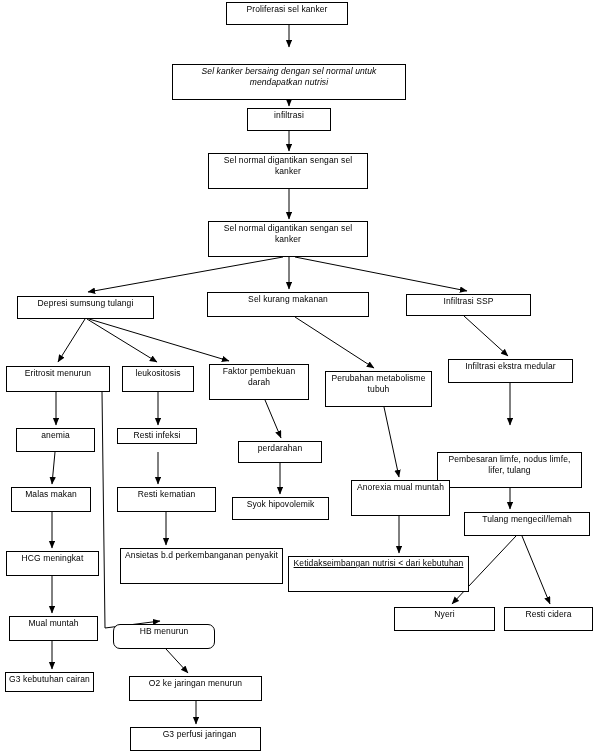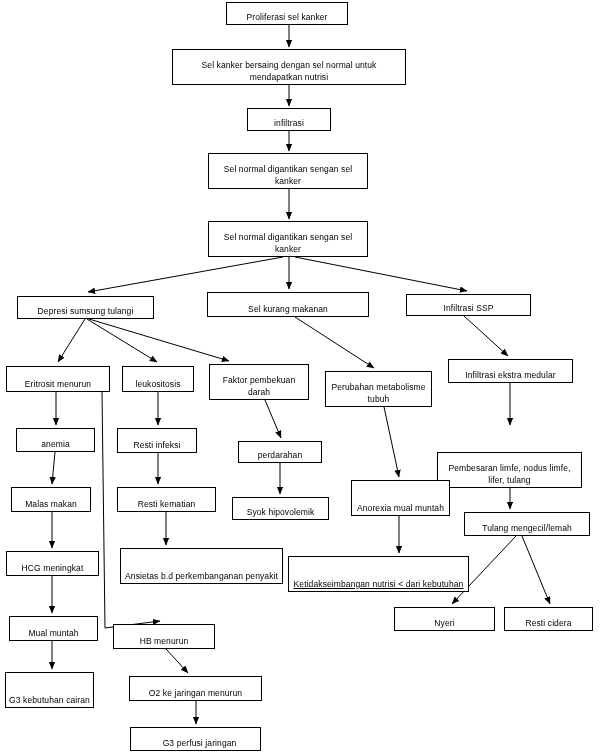--- a/index.html
+++ b/index.html
@@ -23,21 +23,21 @@
     top: 0;
     width: 600px;
     height: 752px;
   }
   .node {
     position: absolute;
     box-sizing: border-box;
     border: 1px solid #000000;
     background: #ffffff;
     display: flex;
-    align-items: flex-end;
+    align-items: flex-start;
     justify-content: center;
     text-align: center;
     font-family: "Liberation Sans", sans-serif;
     font-size: 8.5px;
     line-height: 1.35;
     color: #000000;
     padding: 1px 3px;
     letter-spacing: 0.1px;
   }
   .node span {
@@ -86,21 +86,21 @@
         <polyline points="522,536 550,604" fill="none" stroke="#000000" stroke-width="1" marker-end="url(#arrowhead)"></polyline>
         <polyline points="52,641 52,669" fill="none" stroke="#000000" stroke-width="1" marker-end="url(#arrowhead)"></polyline>
         <polyline points="166,649 188,673" fill="none" stroke="#000000" stroke-width="1" marker-end="url(#arrowhead)"></polyline>
         <polyline points="196,701 196,724" fill="none" stroke="#000000" stroke-width="1" marker-end="url(#arrowhead)"></polyline>
       </g>
   </svg>
   <div id="node-layer">
       <div class="node" style="left: 226px; top: 2px; width: 122px; height: 23px;">
         <span>Proliferasi sel kanker</span>
       </div>
-      <div class="node" style="left: 172px; top: 49px; width: 234px; height: 36px;">
+      <div class="node" style="left: 172px; top: 64px; width: 234px; height: 36px; font-style: italic;">
         <span>Sel kanker bersaing dengan sel normal untuk mendapatkan nutrisi</span>
       </div>
       <div class="node" style="left: 247px; top: 108px; width: 84px; height: 23px;">
         <span>infiltrasi</span>
       </div>
       <div class="node" style="left: 208px; top: 153px; width: 160px; height: 36px;">
         <span>Sel normal digantikan sengan sel kanker</span>
       </div>
       <div class="node" style="left: 208px; top: 221px; width: 160px; height: 36px;">
         <span>Sel normal digantikan sengan sel kanker</span>
@@ -125,21 +125,21 @@
       </div>
       <div class="node" style="left: 325px; top: 371px; width: 107px; height: 36px;">
         <span>Perubahan metabolisme tubuh</span>
       </div>
       <div class="node" style="left: 448px; top: 359px; width: 125px; height: 24px;">
         <span>Infiltrasi ekstra medular</span>
       </div>
       <div class="node" style="left: 16px; top: 428px; width: 79px; height: 24px;">
         <span>anemia</span>
       </div>
-      <div class="node" style="left: 117px; top: 428px; width: 80px; height: 25px;">
+      <div class="node" style="left: 117px; top: 428px; width: 80px; height: 16px;">
         <span>Resti infeksi</span>
       </div>
       <div class="node" style="left: 238px; top: 441px; width: 84px; height: 22px;">
         <span>perdarahan</span>
       </div>
       <div class="node" style="left: 437px; top: 428px; width: 145px; height: 36px; margin-top: 24px;">
         <span>Pembesaran limfe, nodus limfe, lifer, tulang</span>
       </div>
       <div class="node" style="left: 11px; top: 487px; width: 80px; height: 25px;">
         <span>Malas makan</span>
@@ -161,30 +161,30 @@
       </div>
       <div class="node" style="left: 120px; top: 548px; width: 163px; height: 36px;">
         <span>Ansietas b.d perkembanganan penyakit</span>
       </div>
       <div class="node" style="left: 288px; top: 556px; width: 181px; height: 36px; text-decoration: underline;">
         <span>Ketidakseimbangan nutrisi &lt; dari kebutuhan</span>
       </div>
       <div class="node" style="left: 9px; top: 616px; width: 89px; height: 25px;">
         <span>Mual muntah</span>
       </div>
-      <div class="node" style="left: 113px; top: 624px; width: 102px; height: 25px;">
+      <div class="node" style="left: 113px; top: 624px; width: 102px; height: 25px; border-radius: 7px;">
         <span>HB menurun</span>
       </div>
       <div class="node" style="left: 394px; top: 607px; width: 101px; height: 24px;">
         <span>Nyeri</span>
       </div>
       <div class="node" style="left: 504px; top: 607px; width: 89px; height: 24px;">
         <span>Resti cidera</span>
       </div>
-      <div class="node" style="left: 5px; top: 672px; width: 89px; height: 36px;">
+      <div class="node" style="left: 5px; top: 672px; width: 89px; height: 20px;">
         <span>G3 kebutuhan cairan</span>
       </div>
       <div class="node" style="left: 129px; top: 676px; width: 133px; height: 25px;">
         <span>O2 ke jaringan menurun</span>
       </div>
       <div class="node" style="left: 130px; top: 727px; width: 131px; height: 24px; padding-left: 11px;">
         <span>G3 perfusi jaringan</span>
       </div>
     </div>
 </div>

